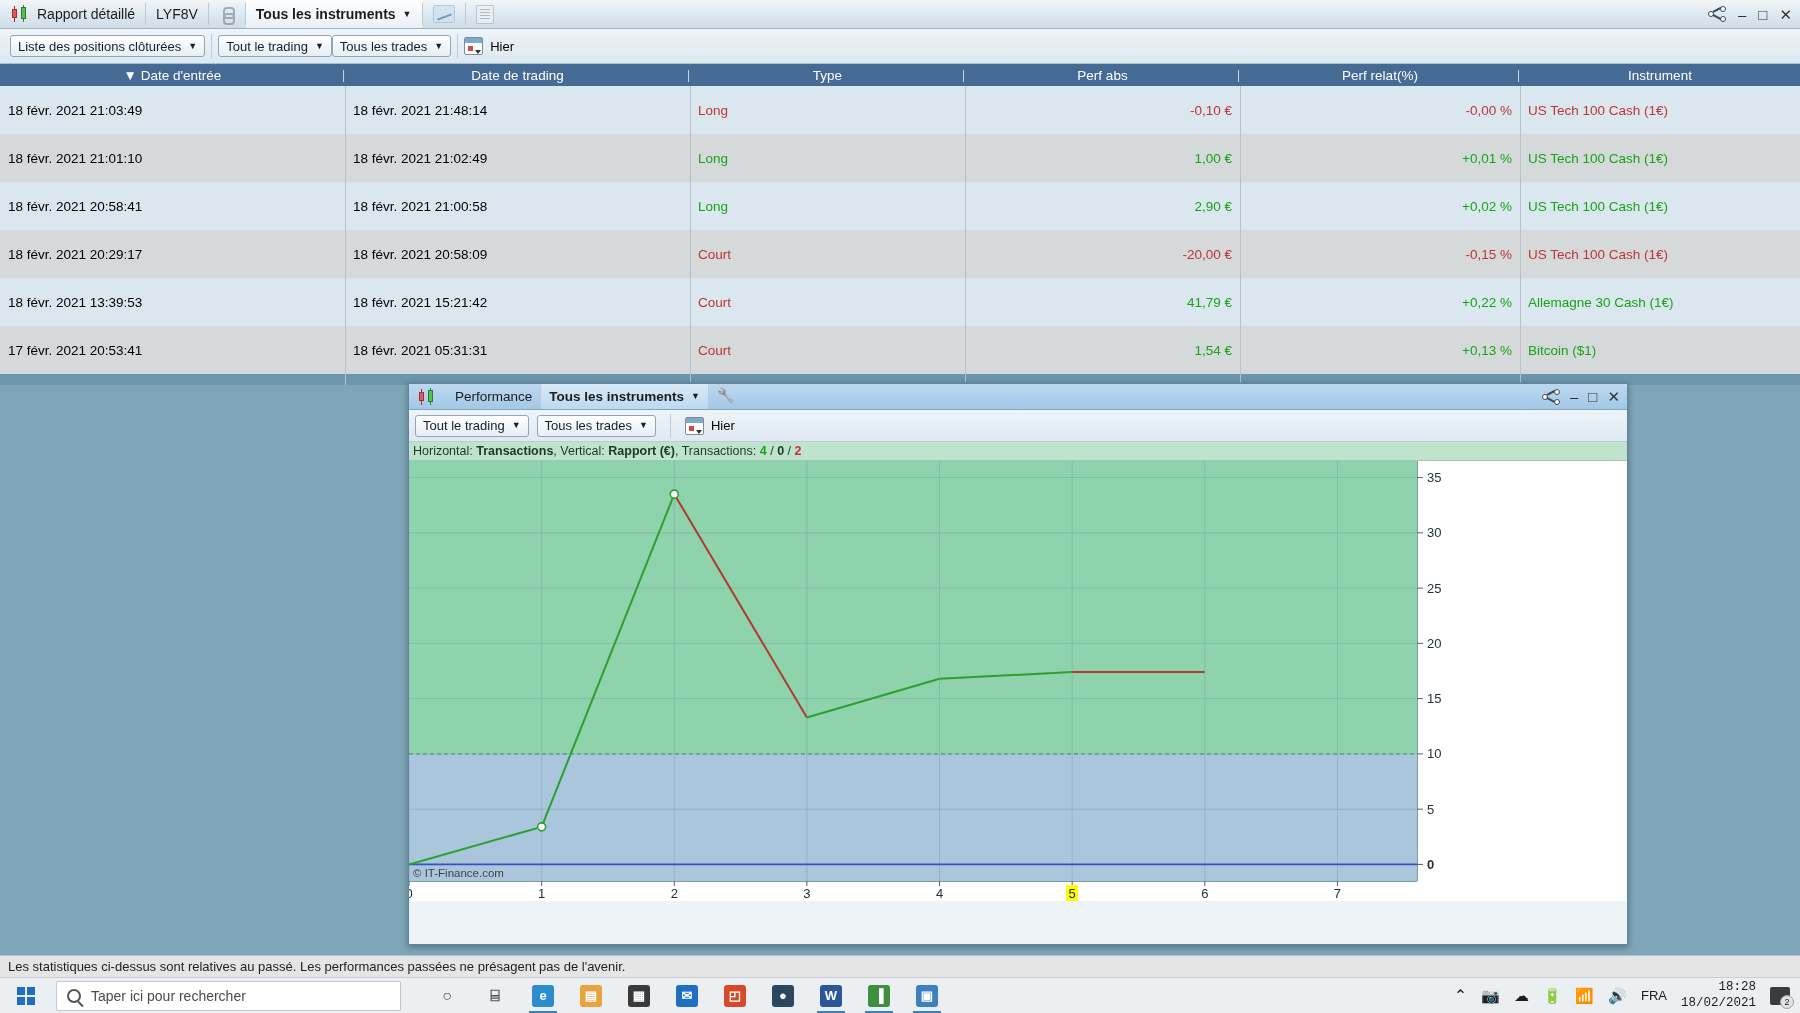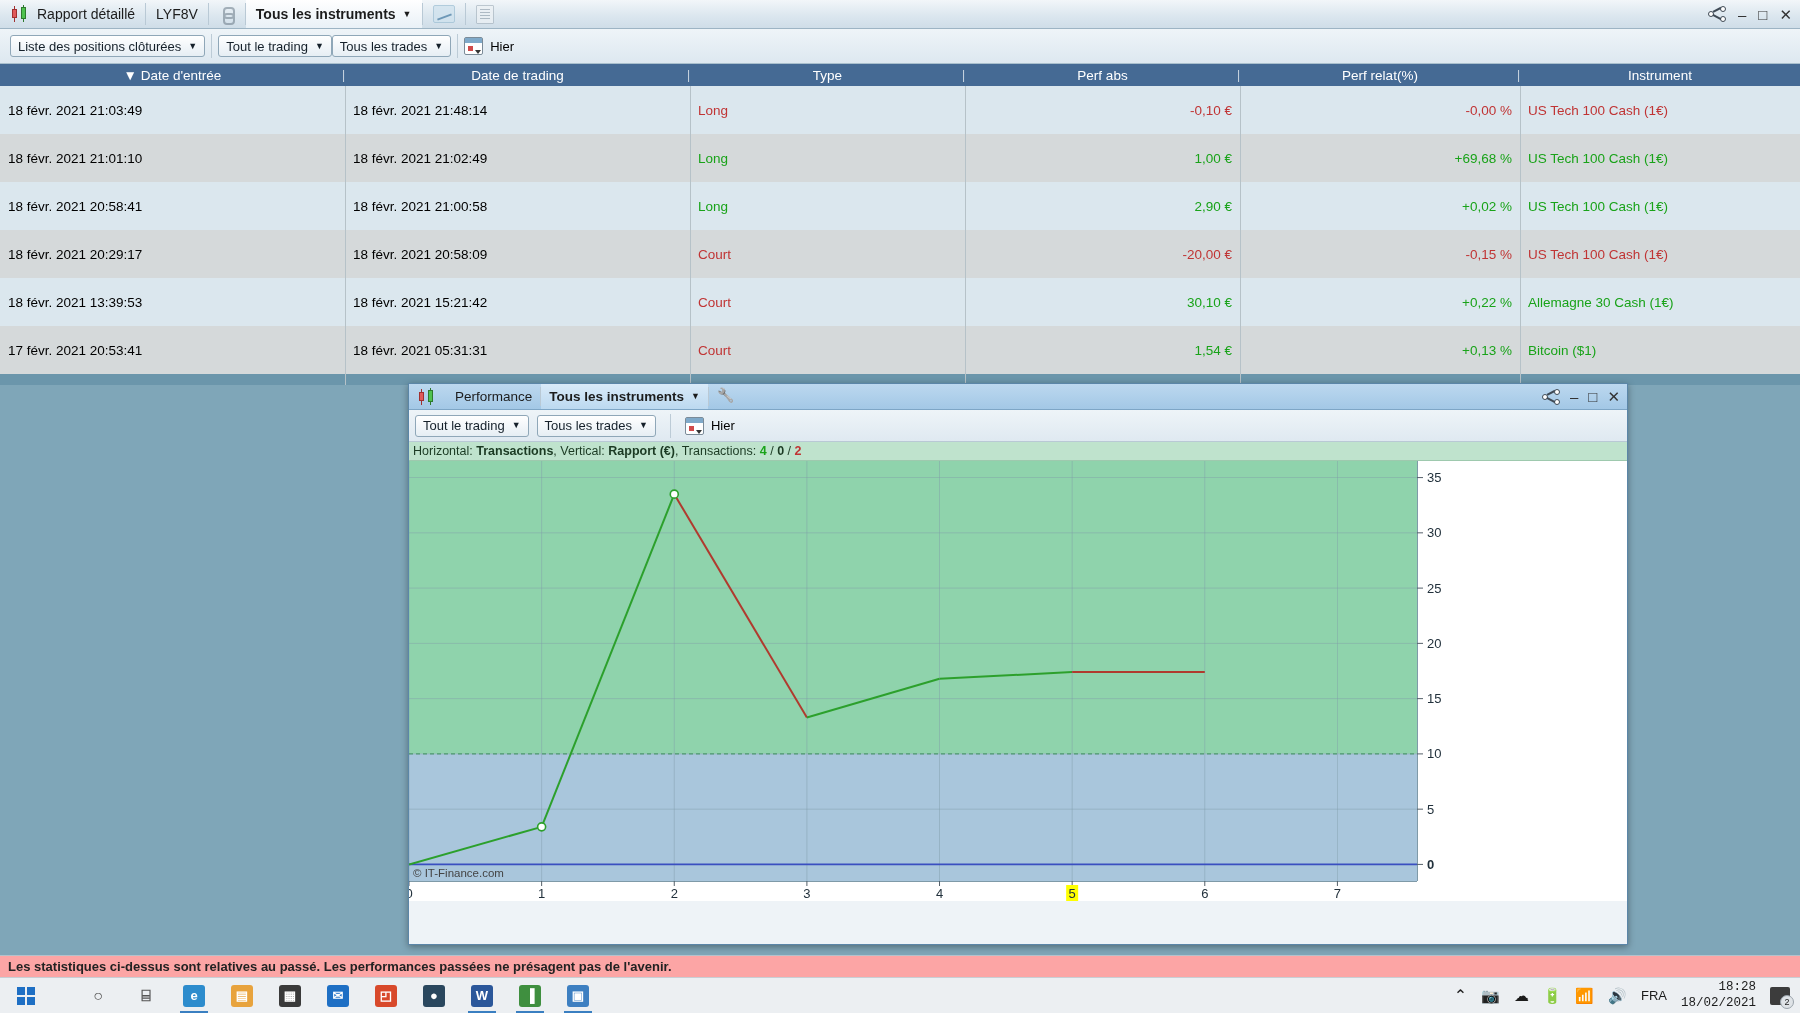--- a/index.html
+++ b/index.html
@@ -122,22 +122,22 @@
     white-space:nowrap;
   }
   #chart-infobar b{font-weight:bold;}
   #plot-wrap{ position:relative; height:440px; background:#fff; }
   #plot { position:absolute; left:0; top:0; width:1008px; height:420px; }
   #yaxis { position:absolute; left:1008px; top:0; width:60px; height:440px; }
   #xaxis { position:absolute; left:0; top:420px; width:1008px; height:20px; }
   .copyright{ position:absolute; left:4px; bottom:22px; font-size:11.5px; color:#444; }
   #statusbar{
     position:absolute;left:0;top:955px;width:1800px;height:22px;
-    background:#fca5a5;border-top:1px solid #b3c2cc;
-    font-size:13px;color:#222;display:flex;align-items:center;padding-left:8px;font-weight:bold;
+    background:#e5e5e5;border-top:1px solid #b3c2cc;
+    font-size:13px;color:#222;display:flex;align-items:center;padding-left:8px;
   }
 
   
   #taskbar{
     position:absolute;left:0;top:977px;width:1800px;height:36px;
     background:#eceff2;border-top:1px solid #c8ced4;display:flex;align-items:center;
   }
   #start-btn{width:52px;height:36px;display:flex;align-items:center;justify-content:center;}
   .win-logo{width:18px;height:18px;display:grid;grid-template-columns:1fr 1fr;grid-template-rows:1fr 1fr;gap:2px;}
   .win-logo i{background:#1e6fc4;display:block;}
@@ -245,21 +245,21 @@
     <div class="cell c-type neg">Long</div>
     <div class="cell c-abs neg">-0,10 €</div>
     <div class="cell c-rel neg">-0,00 %</div>
     <div class="cell c-inst neg">US Tech 100 Cash (1€)</div>
   </div>
   <div class="row even">
     <div class="cell c-date1">18 févr. 2021 21:01:10</div>
     <div class="cell c-date2">18 févr. 2021 21:02:49</div>
     <div class="cell c-type pos">Long</div>
     <div class="cell c-abs pos">1,00 €</div>
-    <div class="cell c-rel pos">+69,68 %</div>
+    <div class="cell c-rel pos">+0,01 %</div>
     <div class="cell c-inst pos">US Tech 100 Cash (1€)</div>
   </div>
   <div class="row odd">
     <div class="cell c-date1">18 févr. 2021 20:58:41</div>
     <div class="cell c-date2">18 févr. 2021 21:00:58</div>
     <div class="cell c-type pos">Long</div>
     <div class="cell c-abs pos">2,90 €</div>
     <div class="cell c-rel pos">+0,02 %</div>
     <div class="cell c-inst pos">US Tech 100 Cash (1€)</div>
   </div>
@@ -268,21 +268,21 @@
     <div class="cell c-date2">18 févr. 2021 20:58:09</div>
     <div class="cell c-type neg">Court</div>
     <div class="cell c-abs neg">-20,00 €</div>
     <div class="cell c-rel neg">-0,15 %</div>
     <div class="cell c-inst neg">US Tech 100 Cash (1€)</div>
   </div>
   <div class="row odd">
     <div class="cell c-date1">18 févr. 2021 13:39:53</div>
     <div class="cell c-date2">18 févr. 2021 15:21:42</div>
     <div class="cell c-type neg">Court</div>
-    <div class="cell c-abs pos">30,10 €</div>
+    <div class="cell c-abs pos">41,79 €</div>
     <div class="cell c-rel pos">+0,22 %</div>
     <div class="cell c-inst pos">Allemagne 30 Cash (1€)</div>
   </div>
   <div class="row even">
     <div class="cell c-date1">17 févr. 2021 20:53:41</div>
     <div class="cell c-date2">18 févr. 2021 05:31:31</div>
     <div class="cell c-type neg">Court</div>
     <div class="cell c-abs pos">1,54 €</div>
     <div class="cell c-rel pos">+0,13 %</div>
     <div class="cell c-inst pos">Bitcoin ($1)</div>
@@ -435,20 +435,24 @@
 
 <div id="taskbar">
   <div id="start-btn">
     <span class="win-logo">
         <i></i>
         <i></i>
         <i></i>
         <i></i>
       </span>
   </div>
+  <div id="search-box">
+    <span class="mag"></span>
+    <span>Taper ici pour rechercher</span>
+  </div>
   <div id="tb-apps">
       <div class="tb-app">
         <span class="sq" style="background: transparent; color: rgb(85, 85, 85); font-size: 16px;">○</span>
       </div>
       <div class="tb-app">
         <span class="sq" style="background: transparent; color: rgb(85, 85, 85); font-size: 16px;">⌸</span>
       </div>
       <div class="tb-app active">
         <span class="sq" style="background: rgb(45, 140, 205); color: rgb(255, 255, 255);">e</span>
       </div>

